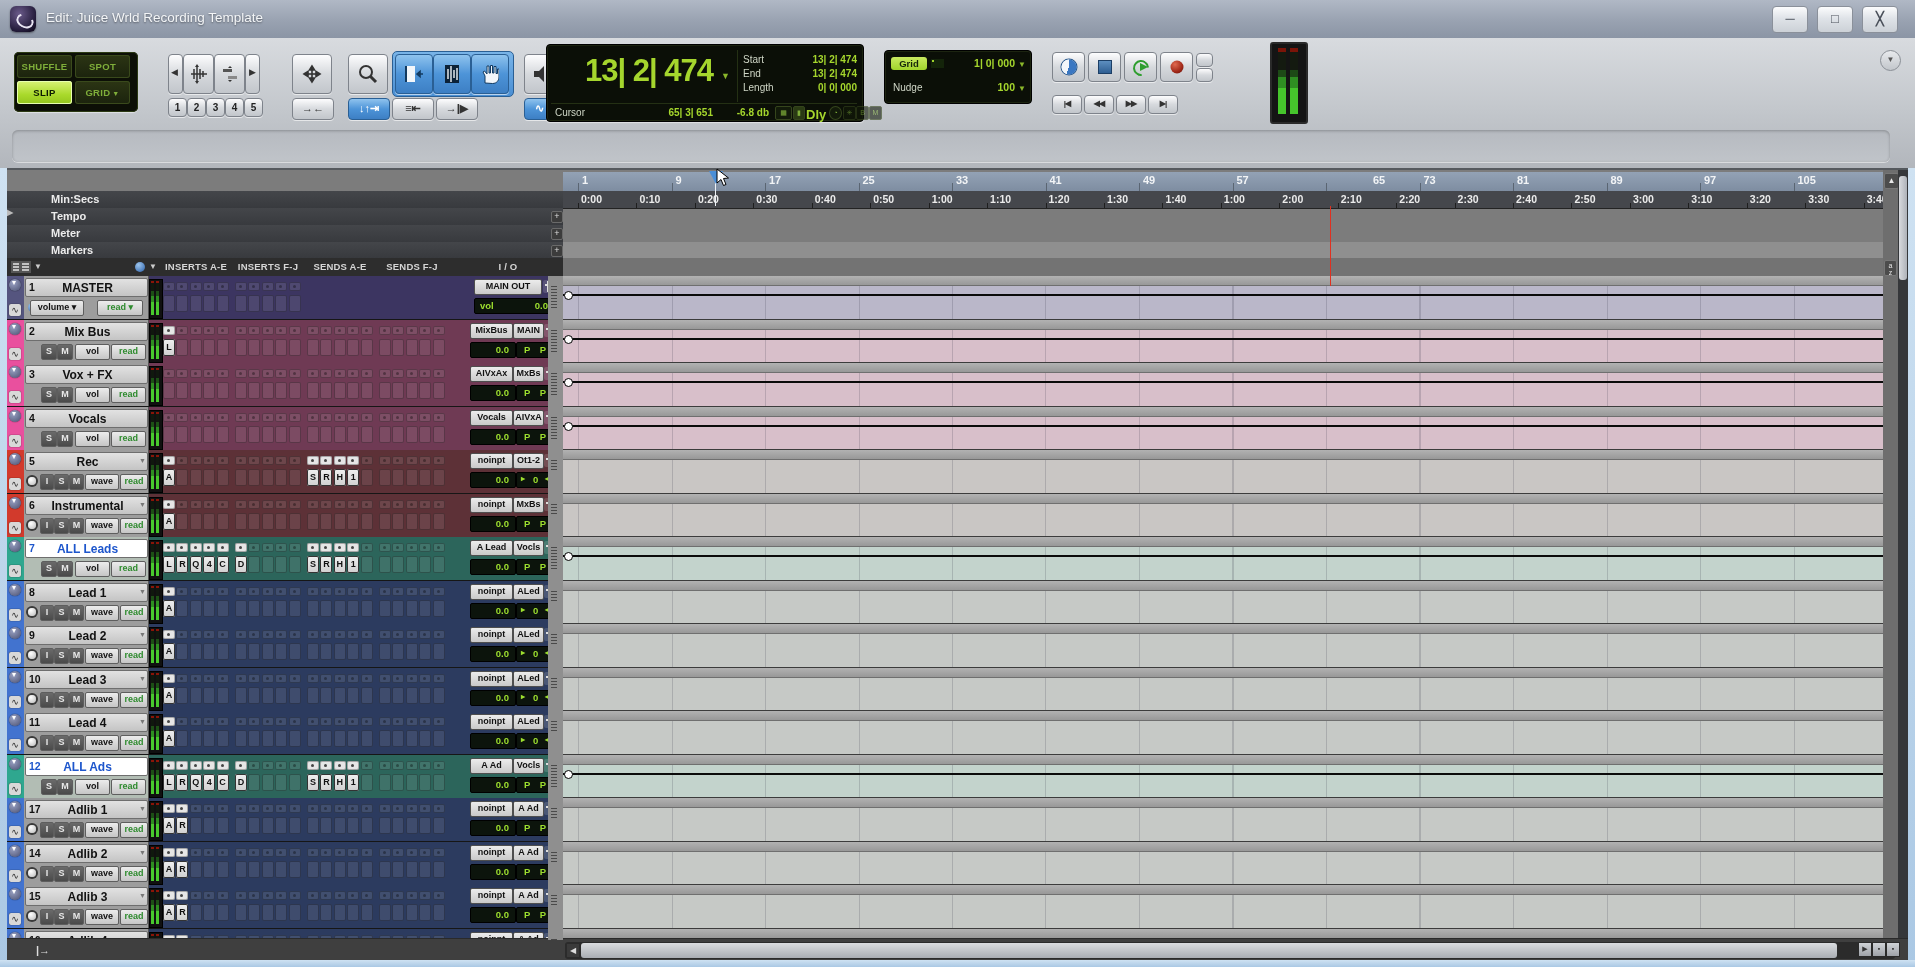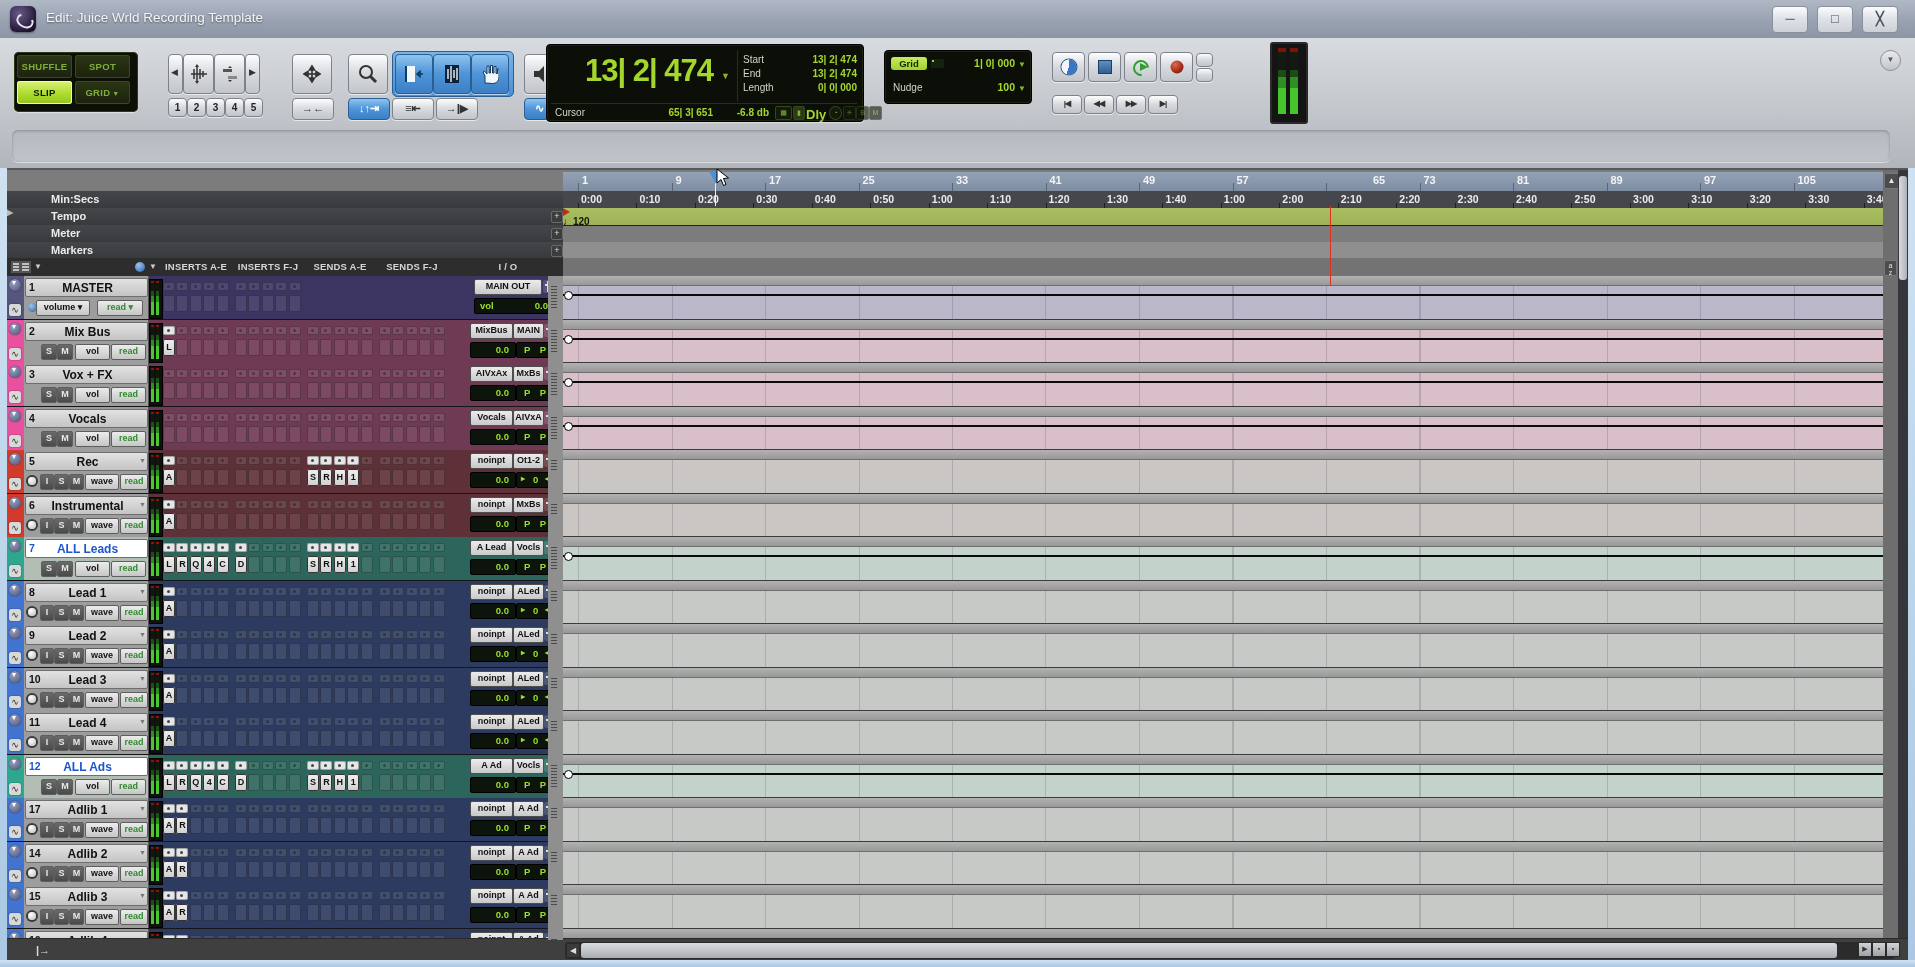--- a/index.html
+++ b/index.html
@@ -400,24 +400,20 @@
           <div class="timetick" style="left: 1300.68px;"></div>
           <div class="timelbl" style="left: 1303.68px;">3:40</div>
         </div>
       </div>
       <div class="rrow" style="left: 7px; top: 38px; width: 1891px; height: 17px;">
         <div class="rhead">
           <div class="lbl">Tempo</div>
           <div style="left: 12px; top: 3px; font-size: 8px; color: rgb(187, 187, 187);">▶</div>
         </div>
         <div class="plusbtn" style="top: 3px;">+</div>
-        <div class="rband" style="background: linear-gradient(rgb(170, 191, 99), rgb(156, 178, 84));">
-          <div style="left: 4px; top: 4px; width: 0px; height: 0px; border-top: 4px solid transparent; border-bottom: 4px solid transparent; border-left: 7px solid rgb(200, 40, 24);"></div>
-          <div style="left: 13px; top: 1px; font-size: 10px; font-weight: bold; color: rgb(16, 24, 10);">♩120</div>
-        </div>
       </div>
       <div class="rrow" style="left: 7px; top: 55px; width: 1891px; height: 17px;">
         <div class="rhead">
           <div class="lbl">Meter</div>
         </div>
         <div class="plusbtn" style="top: 3px;">+</div>
       </div>
       <div class="rrow" style="left: 7px; top: 72px; width: 1891px; height: 16px;">
         <div class="rhead">
           <div class="lbl">Markers</div>
@@ -453,21 +449,21 @@
         <div class="trk-tab" style="background: rgb(85, 85, 127);">
           <div class="collapse-ic"></div>
           <div class="auto-ic">∿</div>
         </div>
         <div class="trk-gray">
           <div class="namebox">
             <div class="trk-num">1</div>
             <div class="trk-name">MASTER</div>
           </div>
           <div style="left: 4px; top: 27px; width: 9px; height: 9px; border-radius: 50%; background: radial-gradient(circle at 35% 30%, rgb(156, 196, 236), rgb(42, 95, 168)); position: absolute;"></div>
-          <div class="cbtn" style="left: 12px; width: 52px;">volume ▾</div>
+          <div class="cbtn" style="left: 6px; width: 52px;">volume ▾</div>
           <div class="cbtn readbtn" style="left: 73px; width: 44px;">read ▾</div>
         </div>
         <div class="meterpair">
           <div class="mtr" style="left: 1px;"></div>
           <div class="mtr" style="left: 6px;"></div>
         </div>
         <div class="sgroup" style="left: 156px; top: 0px; width: 68px;">
           <div class="slot-top" style="left: 0px;"></div>
           <div class="slot-bot" style="left: 0px;"></div>
           <div class="slot-top" style="left: 13.4px;"></div>

